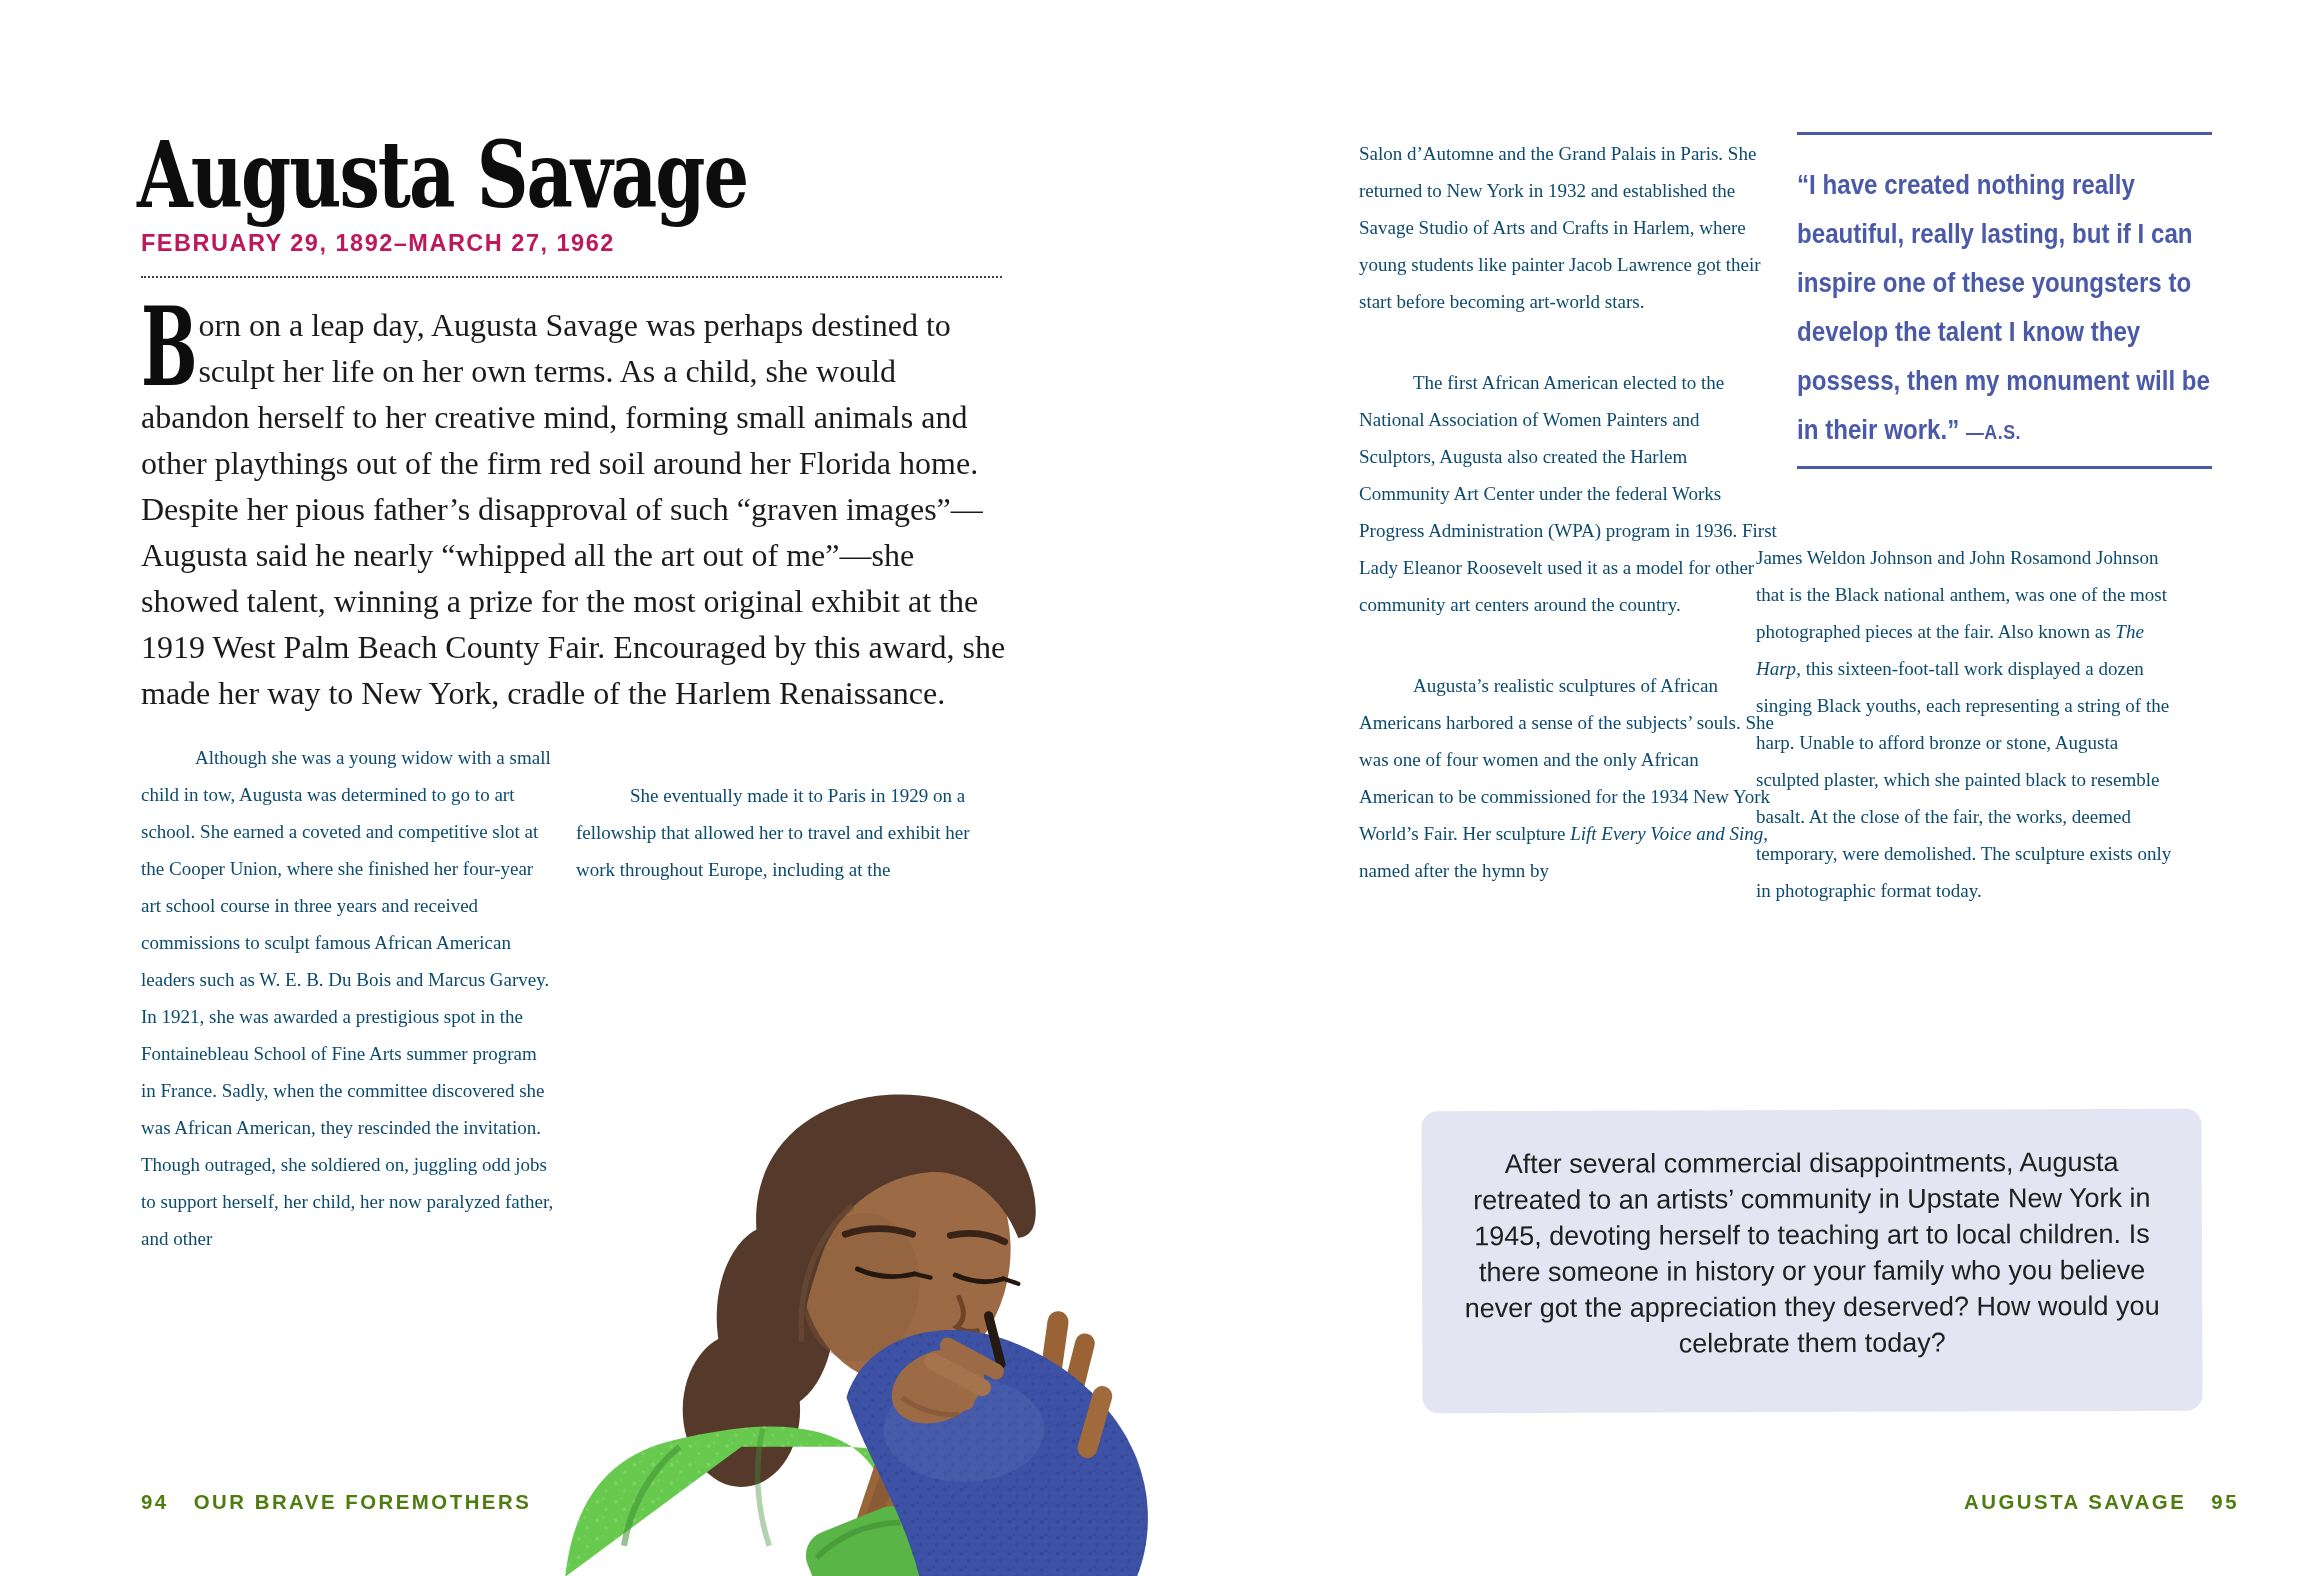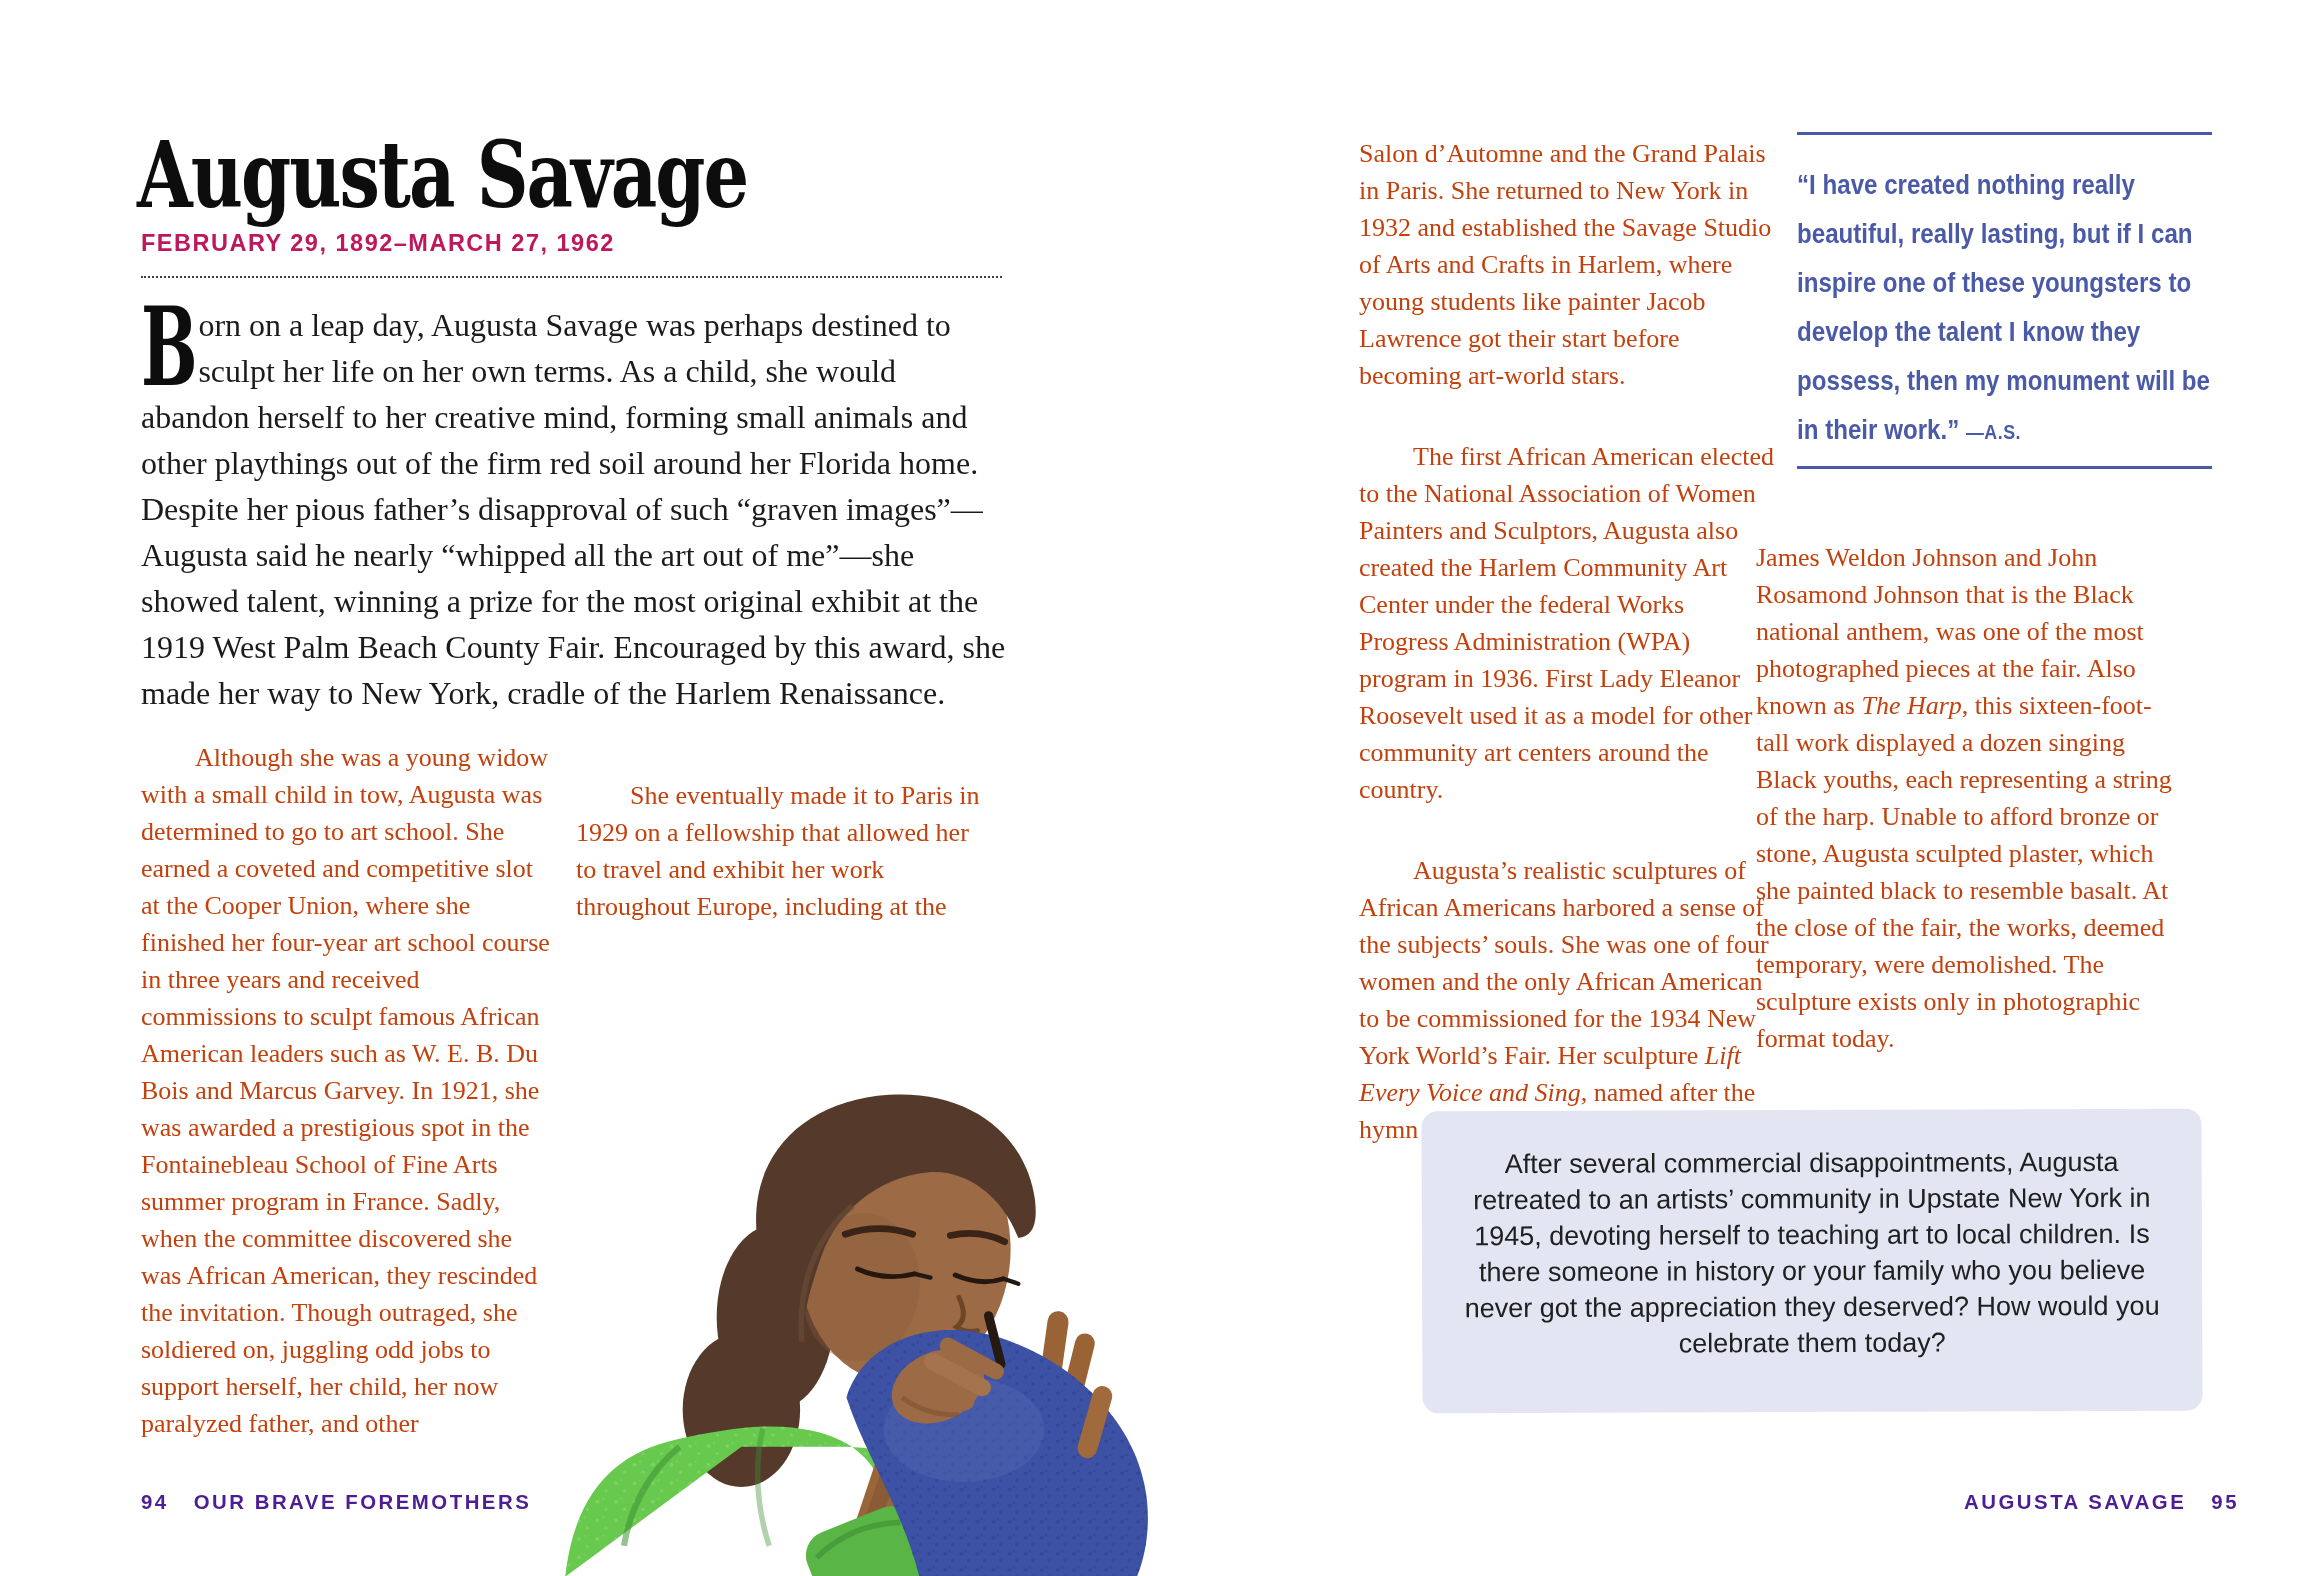--- a/index.html
+++ b/index.html
@@ -25,29 +25,29 @@
   .dotted{left:141px;top:276px;width:861px;height:0;border-top:2.5px dotted #3e3e3e;}
 
   .intro{left:141px;top:302px;width:866px;font-size:32px;line-height:46px;color:#1b1b1b;}
   .dropcap{
     float:left;width:45px;margin:6.2px 12.4px 0 0;
     font-family:"DejaVu Serif", serif;font-weight:700;
     font-size:108px;line-height:79px;color:#0d0d0d;
     transform:scaleX(0.62);transform-origin:left top;
   }
 
-  .col{font-size:26px;line-height:37px;color:#c2410c;}
+  .col{font-size:19px;line-height:37px;color:#0c4a6e;}
   .col p{margin:0;}
   .col p.indent{text-indent:54px;margin-top:44px;}
   #col1L{left:141px;top:695px;width:415px;}
   #col2L{left:576px;top:733px;width:415px;}
 
   .footer{
     font-family:"Liberation Sans", sans-serif;font-weight:700;
-    font-size:20.4px;letter-spacing:2.5px;color:#4c1d95;white-space:nowrap;
+    font-size:20.4px;letter-spacing:2.5px;color:#4d7c0f;white-space:nowrap;
   }
   #footL{left:141px;top:1491px;}
   #footL .num{margin-right:25px;}
   #footR{top:1491px;right:80px;}
   #footR .num{margin-left:25px;text-align:right;}
 
   
   #col1R{left:1359px;top:135px;width:418px;}
   #col2R{left:1756px;top:539px;width:423px;}
 

